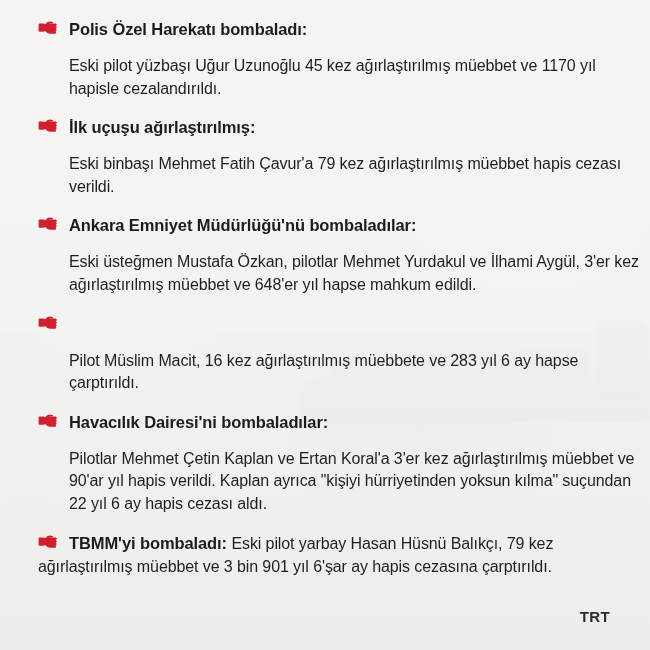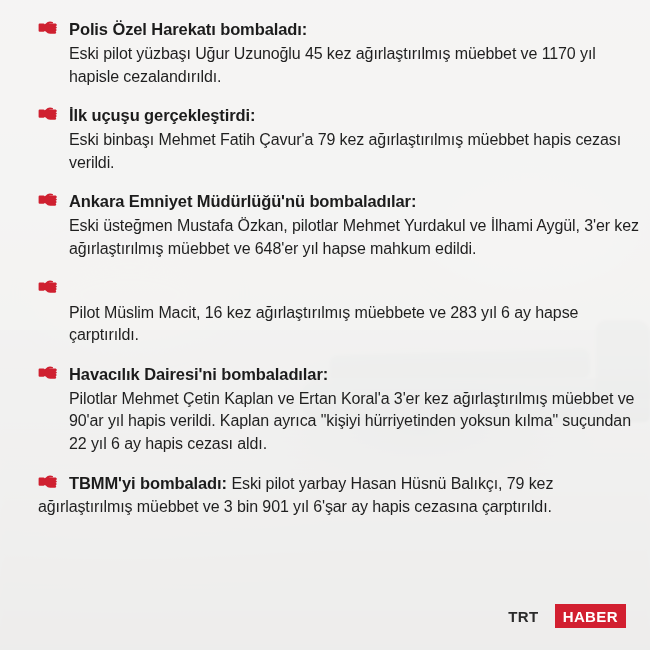--- a/index.html
+++ b/index.html
@@ -135,21 +135,21 @@
     letter-spacing: -0.1px;
   }
   .body-text {
     font-size: 16px;
     color: #1f1f1f;
     line-height: 1.42;
     letter-spacing: -0.1px;
   }
   .item .body-text {
     display: block;
-    margin-top: 2px;
+    margin-top: 14px;
   }
   .item.inline-body .body-text {
     display: inline;
     margin-top: 0;
   }
   .indent {
     padding-left: 31px;
   }
 
   
@@ -209,21 +209,21 @@
       <span class="body-text indent">Eski pilot yüzbaşı Uğur Uzunoğlu 45 kez ağırlaştırılmış müebbet ve 1170 yıl hapisle cezalandırıldı.</span>
     </div>
 
     <div class="item">
       <span class="line-lead">
         <span class="hand-icon">
           <svg width="22" height="19" viewBox="0 0 22 19" xmlns="http://www.w3.org/2000/svg">
             <path fill="#cf2030" d="M2 6.2h4.4c.7 0 1-.3 1.5-.8C9 4.2 10.3 3.4 12 3.4c1.2 0 1.9.2 2.6.6.4.2.6.6.3 1-.2.3-.7.4-1.1.3-.4-.1-.8-.1-1.2-.1-.6 0-1.1.1-1.6.3h5.9c1.1 0 1.9.6 1.9 1.4 0 .7-.6 1.2-1.4 1.3.8.1 1.4.6 1.4 1.3 0 .7-.6 1.2-1.4 1.3.7.1 1.2.6 1.2 1.2 0 .7-.6 1.2-1.4 1.3.6.1 1 .5 1 1.1 0 .8-.8 1.4-1.9 1.4h-4.2c-1.7 0-3-.8-4.1-2-.5-.5-.8-.8-1.5-.8H2c-.6 0-1-.4-1-1V7.2c0-.6.4-1 1-1z"></path>
             <rect x="0.6" y="5.6" width="6" height="8.2" rx="1.1" fill="#cf2030"></rect>
           </svg>
-        </span><span class="head">İlk uçuşu gerçekleştirdi:</span>
+        </span><span class="head">İlk uçuşu ağırlaştırılmış:</span>
       </span>
       <span class="body-text indent">Eski binbaşı Mehmet Fatih Çavur'a 79 kez ağırlaştırılmış müebbet hapis cezası verildi.</span>
     </div>
 
     <div class="item">
       <span class="line-lead">
         <span class="hand-icon">
           <svg width="22" height="19" viewBox="0 0 22 19" xmlns="http://www.w3.org/2000/svg">
             <path fill="#cf2030" d="M2 6.2h4.4c.7 0 1-.3 1.5-.8C9 4.2 10.3 3.4 12 3.4c1.2 0 1.9.2 2.6.6.4.2.6.6.3 1-.2.3-.7.4-1.1.3-.4-.1-.8-.1-1.2-.1-.6 0-1.1.1-1.6.3h5.9c1.1 0 1.9.6 1.9 1.4 0 .7-.6 1.2-1.4 1.3.8.1 1.4.6 1.4 1.3 0 .7-.6 1.2-1.4 1.3.7.1 1.2.6 1.2 1.2 0 .7-.6 1.2-1.4 1.3.6.1 1 .5 1 1.1 0 .8-.8 1.4-1.9 1.4h-4.2c-1.7 0-3-.8-4.1-2-.5-.5-.8-.8-1.5-.8H2c-.6 0-1-.4-1-1V7.2c0-.6.4-1 1-1z"></path>
             <rect x="0.6" y="5.6" width="6" height="8.2" rx="1.1" fill="#cf2030"></rect>
@@ -266,16 +266,15 @@
           </svg>
         </span><span class="head">TBMM'yi bombaladı:</span>
         <span class="body-text">Eski pilot yarbay Hasan Hüsnü Balıkçı, 79 kez ağırlaştırılmış müebbet ve 3 bin 901 yıl 6'şar ay hapis cezasına çarptırıldı.</span>
       </span>
     </div>
 
   </div>
 
   <div class="logo">
     <span class="logo-trt">TRT</span>
-    <span class="logo-haber">HABER</span>
   </div>
 
 </div>
 
 </body></html>

